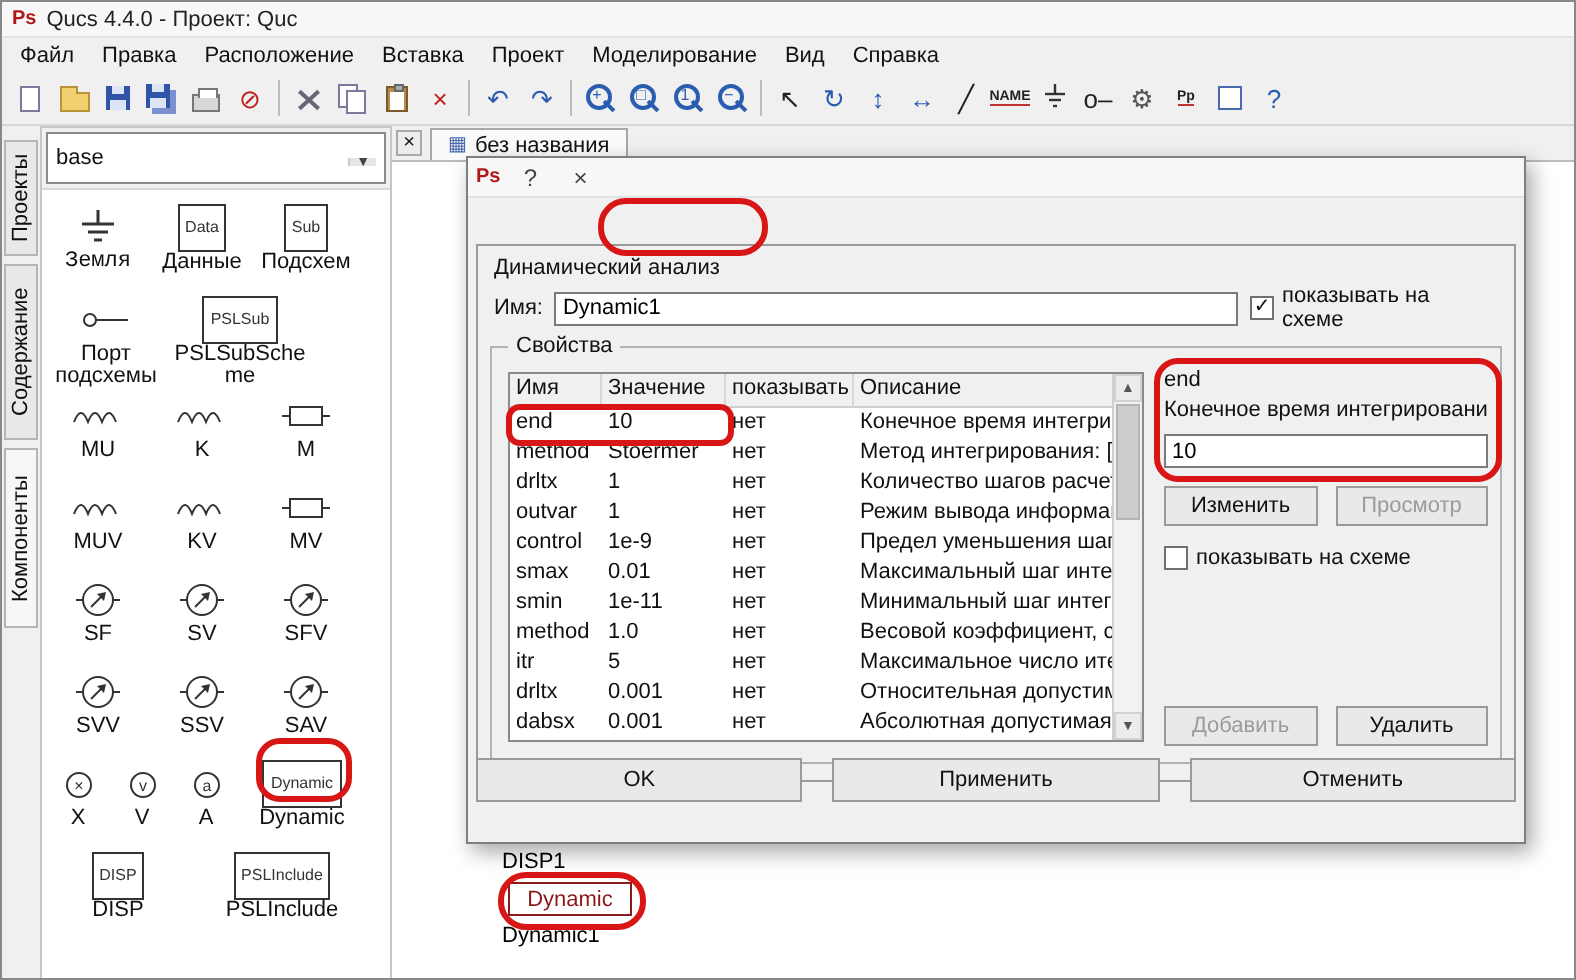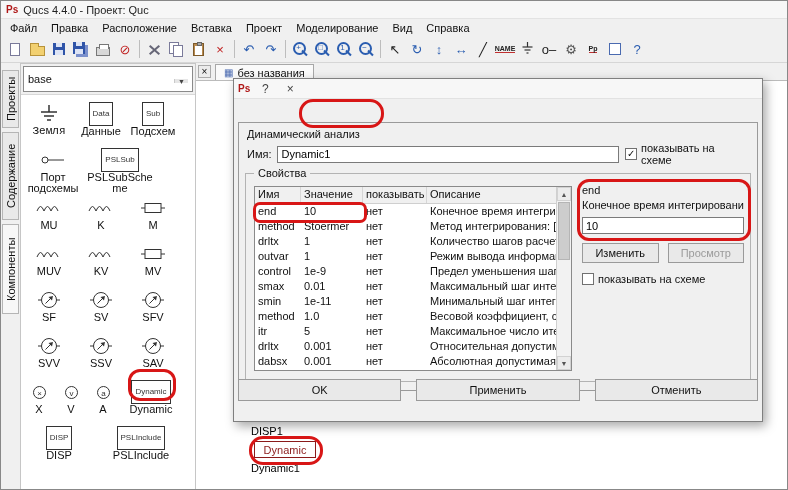--- a/index.html
+++ b/index.html
@@ -609,20 +609,24 @@
             <input class="ed-input" value="10" style="">
           </div>
           <div class="ed-btns">
             <button class="btn">Изменить</button>
             <button class="btn disabled">Просмотр</button>
           </div>
           <label class="cb-row">
             <span class="cb"></span>
             <span>показывать на схеме</span>
           </label>
+          <div class="ed-bottom">
+            <button class="btn disabled">Добавить</button>
+            <button class="btn">Удалить</button>
+          </div>
         </div>
       </div>
     </div>
     <div class="dlg-bottom">
       <button class="btn wide">OK</button>
       <button class="btn wide">Применить</button>
       <button class="btn wide">Отменить</button>
     </div>
   </div>
 

